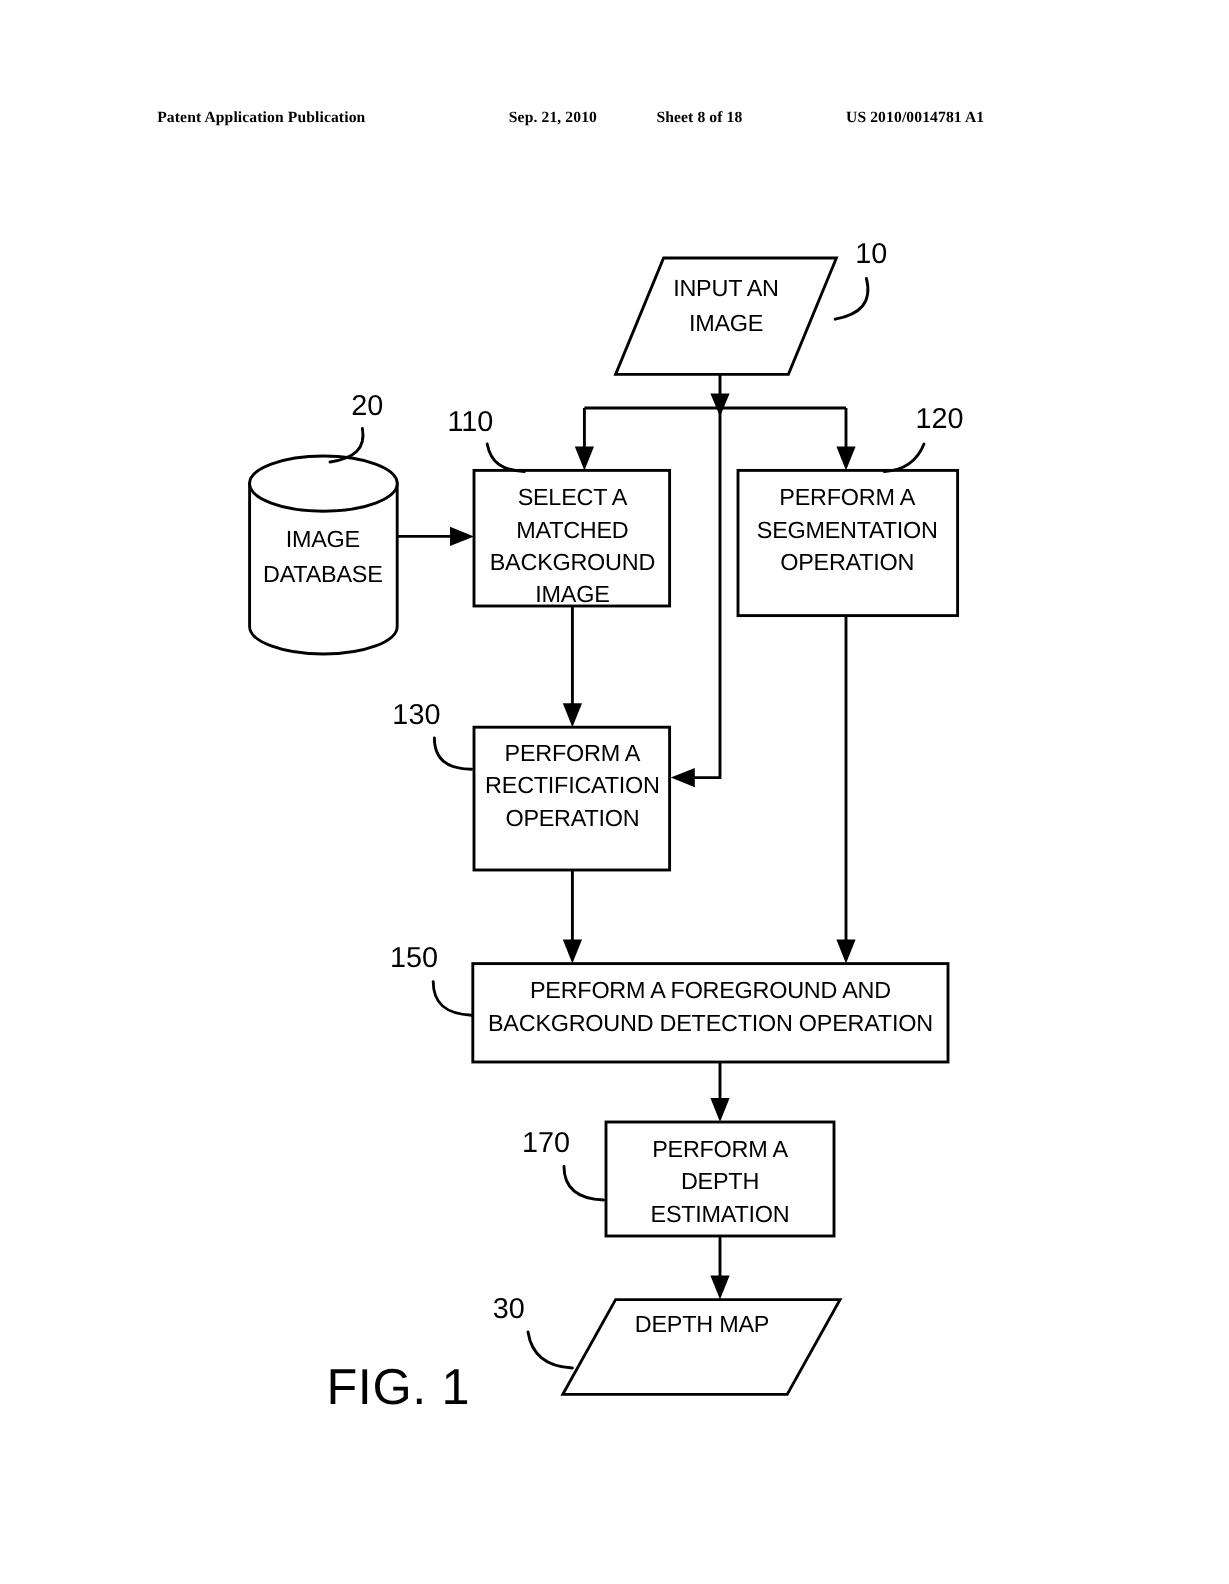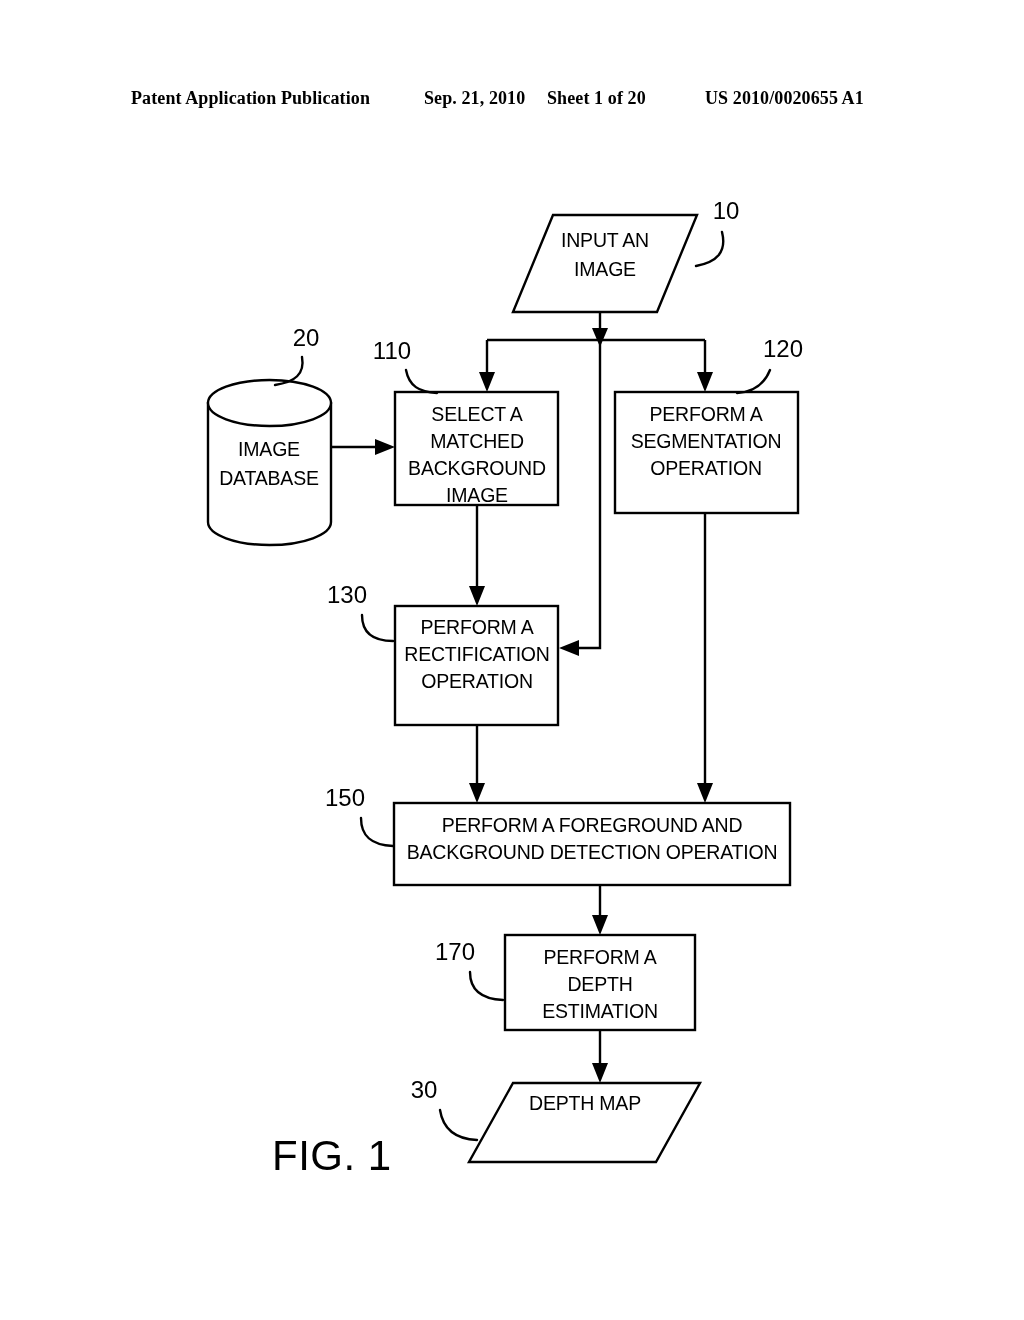--- a/index.html
+++ b/index.html
@@ -19,21 +19,21 @@
   #page-header {
     position: absolute;
     left: 0;
     top: 84px;
     width: 1024px;
     height: 28px;
     display: flex;
     align-items: center;
     font-family: "Liberation Serif", serif;
     font-weight: bold;
-    font-size: 18px;
+    font-size: 13px;
     color: #000;
     letter-spacing: 0.1px;
   }
   #page-header .hdr-pub   { position: absolute; left: 131px; white-space: nowrap; }
   #page-header .hdr-date  { position: absolute; left: 424px; white-space: nowrap; }
   #page-header .hdr-sheet { position: absolute; left: 547px; white-space: nowrap; }
   #page-header .hdr-num   { position: absolute; left: 705px; white-space: nowrap; }
 
   
   #figure-canvas {
@@ -90,22 +90,22 @@
     text-anchor: start;
     letter-spacing: 0.5px;
   }
 </style>
 </head>
 <body>
 
 <div id="page-header">
   <span class="hdr-pub">Patent Application Publication</span>
   <span class="hdr-date">Sep. 21, 2010</span>
-  <span class="hdr-sheet">Sheet 1 of 20</span>
-  <span class="hdr-num">US 2010/0020655 A1</span>
+  <span class="hdr-sheet">Sheet 8 of 18</span>
+  <span class="hdr-num">US 2010/0014781 A1</span>
 </div>
 
 <div id="figure-canvas">
 <svg width="1024" height="1320" viewBox="0 0 1024 1320" xmlns="http://www.w3.org/2000/svg">
 
   <g>
     <path class="fig-line" d="M 600 312 L 600 340"></path>
     <polygon class="fig-arrowhead" points="600,347 592,328 608,328"></polygon>
   </g>
 

